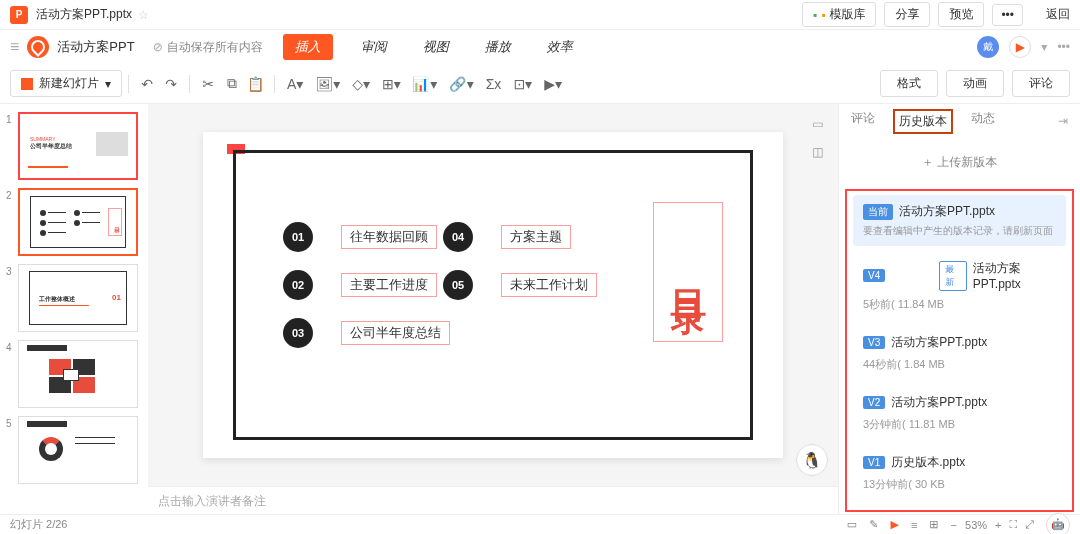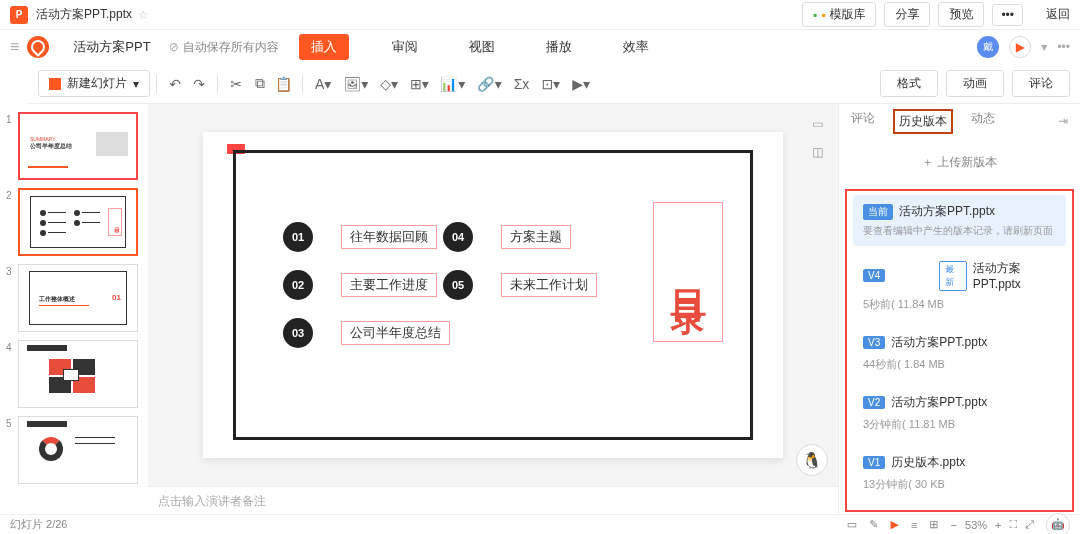--- a/index.html
+++ b/index.html
@@ -14,33 +14,33 @@
     .titlebar .btn { padding: 3px 10px; border: 1px solid #ddd; border-radius: 3px; font-size: 12px; background: #fff; cursor: pointer; }
     .titlebar .btn.template { display: flex; align-items: center; gap: 4px; }
     .titlebar .more { padding: 3px 8px; }
     .titlebar .back { margin-left: 15px; font-size: 12px; cursor: pointer; }
     
     
     .menubar { height: 34px; display: flex; align-items: center; padding: 0 10px; }
     .menubar .hamburger { color: #aaa; font-size: 16px; cursor: pointer; }
     .menubar .doc-icon { width: 22px; height: 22px; background: #ff5722; border-radius: 50%; margin-left: 8px; display: flex; align-items: center; justify-content: center; }
     .menubar .doc-icon::after { content: ""; width: 10px; height: 10px; border: 2px solid #fff; border-radius: 50% 50% 50% 0; transform: rotate(-45deg); }
-    .menubar .doc-title { margin-left: 24px; font-size: 13px; }
+    .menubar .doc-title { margin-left: 8px; font-size: 13px; }
     .menubar .autosave { margin-left: 18px; color: #888; font-size: 12px; display: flex; align-items: center; }
     .menubar .autosave::before { content: "⊘"; margin-right: 4px; color: #aaa; }
-    .menubar .tabs { margin-left: 20px; display: flex; gap: 35px; align-items: center; }
+    .menubar .tabs { margin-left: 20px; display: flex; gap: 20px; align-items: center; font-style: italic; }
     .menubar .tab { font-size: 13px; cursor: pointer; padding: 4px 8px; }
     .menubar .tab.active { background: #ff5722; color: #fff; border-radius: 3px; padding: 4px 12px; }
     .menubar .right { margin-left: auto; display: flex; gap: 10px; align-items: center; }
     .menubar .avatar { width: 22px; height: 22px; background: #5b8def; border-radius: 50%; color: #fff; display: flex; align-items: center; justify-content: center; font-size: 10px; }
     .menubar .play-btn { width: 22px; height: 22px; border: 1px solid #ddd; border-radius: 50%; display: flex; align-items: center; justify-content: center; color: #ff5722; }
     .menubar .more-btn, .menubar .dropdown-btn { color: #aaa; cursor: pointer; }
     
     
-    .toolbar { height: 40px; display: flex; align-items: center; padding: 0 10px; border-bottom: 1px solid #eee; gap: 0; margin-left: 28px; }
+    .toolbar { height: 40px; display: flex; align-items: center; padding: 0 10px; border-bottom: 1px solid #eee; gap: 0; }
     .toolbar .newslide { padding: 4px 10px; border: 1px solid #ddd; border-radius: 3px; display: flex; align-items: center; gap: 6px; cursor: pointer; }
     .toolbar .newslide .plus-icon { width: 12px; height: 12px; background: #ff5722; position: relative; }
     .toolbar .sep { width: 1px; height: 18px; background: #e0e0e0; margin: 0 6px; }
     .toolbar .tool { width: 24px; height: 24px; display: flex; align-items: center; justify-content: center; color: #666; cursor: pointer; font-size: 14px; }
     .toolbar .tool.wide { width: auto; padding: 0 6px; }
     .toolbar .right-tools { margin-left: auto; display: flex; gap: 8px; }
     .toolbar .right-tools .btn { padding: 4px 16px; border: 1px solid #ddd; border-radius: 3px; cursor: pointer; }
     
     
     .main { display: flex; height: 410px; }

